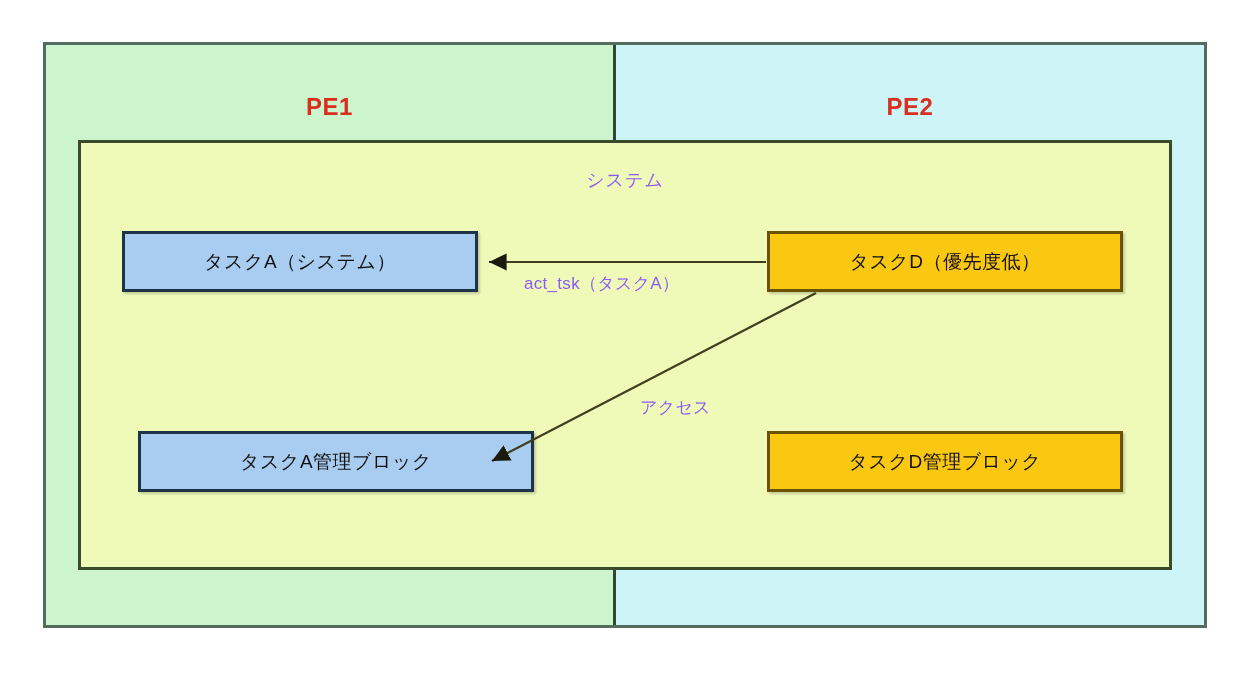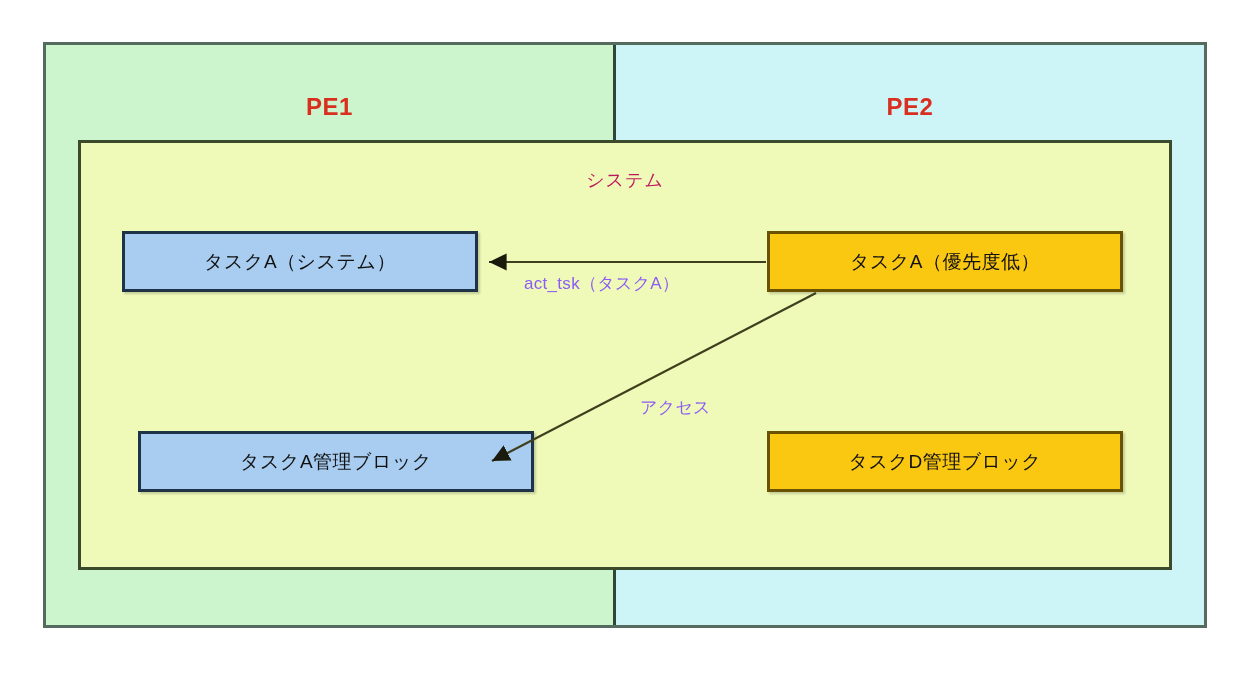--- a/index.html
+++ b/index.html
@@ -67,21 +67,21 @@
     background: #eff9b8;
     border: 3px solid #3a4a2a;
     box-sizing: border-box;
   }
   .system-label {
     position: absolute;
     left: 0;
     top: 25px;
     width: 100%;
     text-align: center;
-    color: #be185d;
+    color: #8b5cf6;
     font-size: 18px;
     letter-spacing: 1px;
   }
 
   
   .node {
     position: absolute;
     box-sizing: border-box;
     display: flex;
     align-items: center;
@@ -141,21 +141,21 @@
   </div>
 
   <div class="system-box">
     <div class="system-label">システム</div>
   </div>
 
   <div class="node blue" id="task-a">タスクA（システム）</div>
 
   <div class="node blue" id="task-a-block">タスクA管理ブロック</div>
 
-  <div class="node orange" id="task-d">タスクA（優先度低）</div>
+  <div class="node orange" id="task-d">タスクD（優先度低）</div>
 
   <div class="node orange" id="task-d-block">タスクD管理ブロック</div>
 
   <svg id="arrows" viewBox="0 0 1256 693" width="1256" height="693">
     <defs>
       <marker id="arrowhead" markerWidth="9" markerHeight="9" refX="8" refY="4.5" orient="auto" markerUnits="strokeWidth">
         <path d="M 8,4.5 L 0,0.6 L 0,8.4 Z" fill="#1a1a0d"></path>
       </marker>
     </defs>
 

